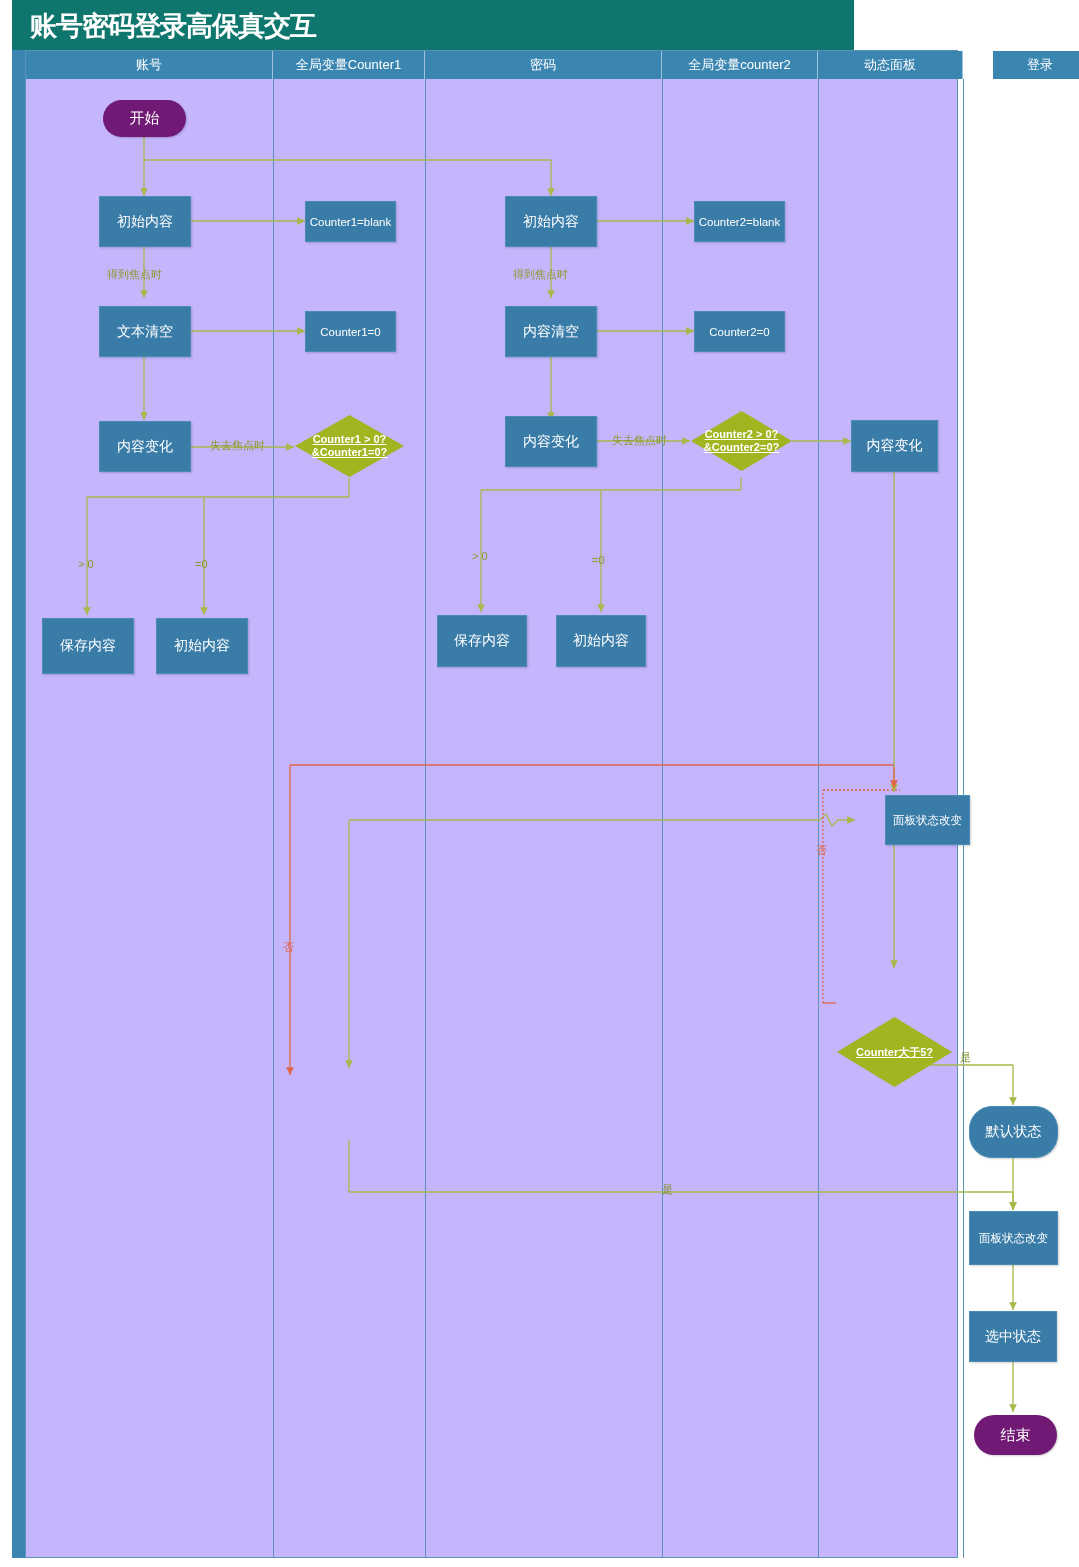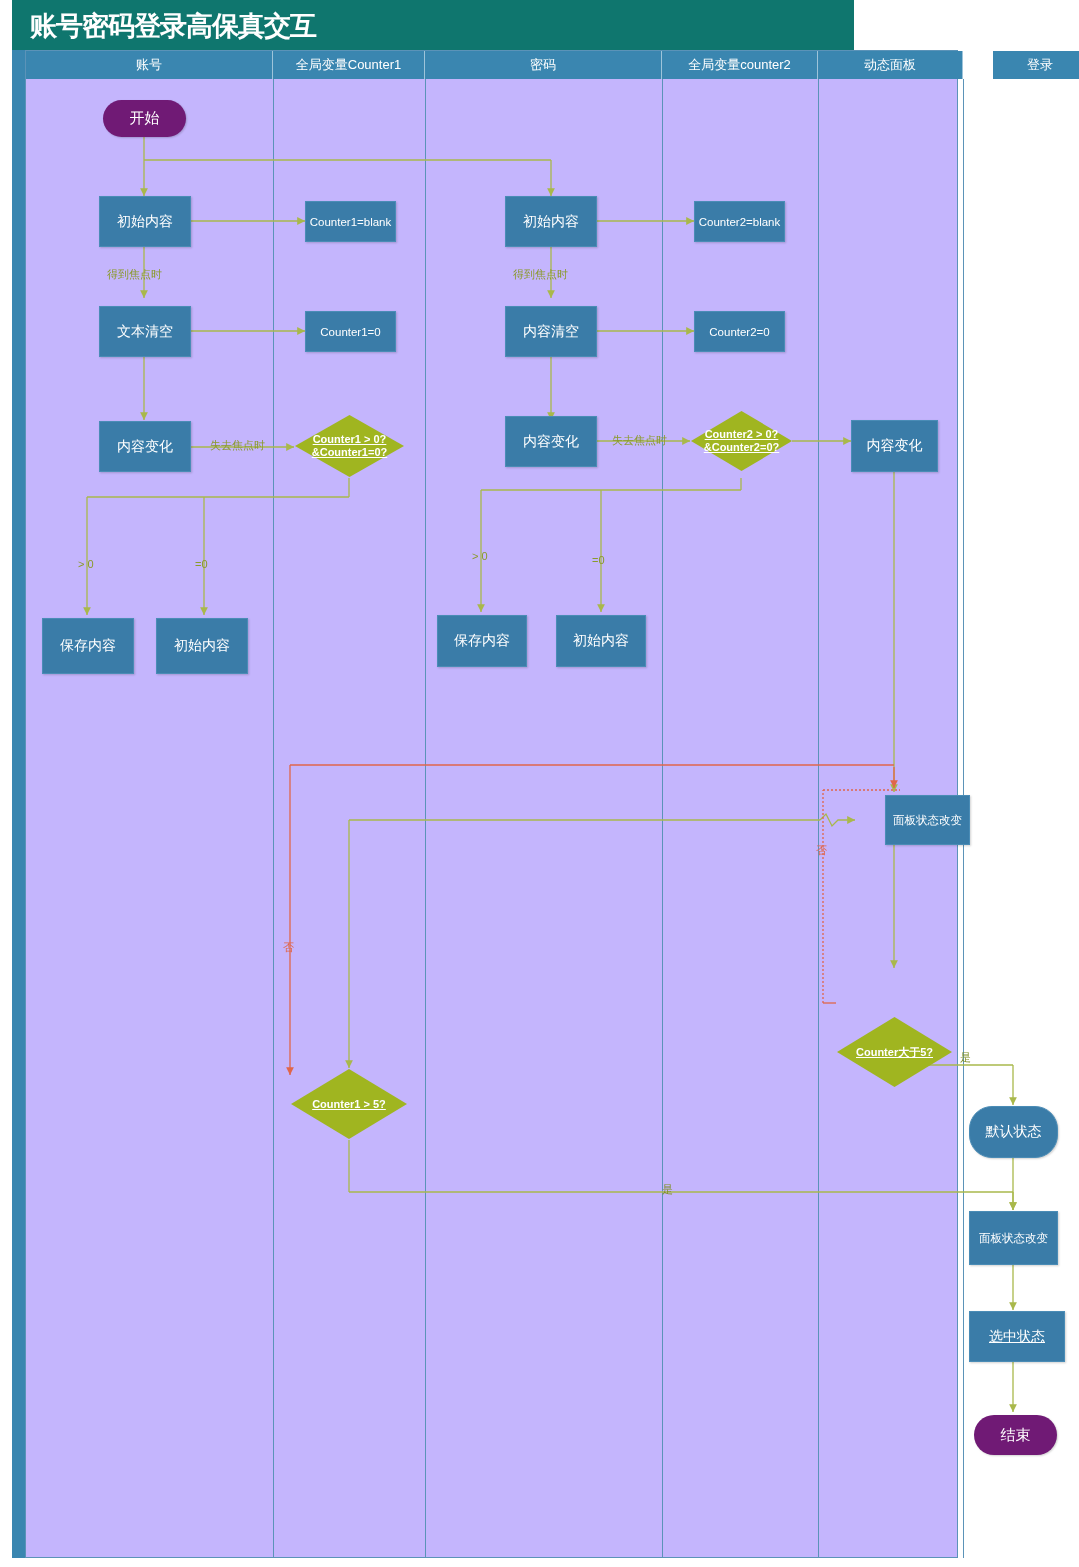--- a/index.html
+++ b/index.html
@@ -188,28 +188,20 @@
       <polygon points="55.5,1 110,32 55.5,63 1,32" fill="#a0b520"></polygon>
     </svg>
     <div class="dlabel">
       <div>
         <div>Counter1 &gt; 0?</div>
         <div>&amp;Counter1=0?</div>
       </div>
     </div>
   </div>
 
-  <div class="diamond" style="left:290px;top:1068px;width:118px;height:72px;">
-    <svg class="dshape" viewBox="0 0 118 72" preserveAspectRatio="none">
-      <polygon points="59,1 117,36 59,71 1,36" fill="#a0b520"></polygon>
-    </svg>
-    <div class="dlabel">
-      <span>Counter1 &gt; 5?</span>
-    </div>
-  </div>
 
   <div class="node proc" style="left:505px;top:196px;width:92px;height:51px;">
     <span>初始内容</span>
   </div>
   <div class="node proc" style="left:505px;top:306px;width:92px;height:51px;">
     <span>内容清空</span>
   </div>
   <div class="node proc" style="left:505px;top:416px;width:92px;height:51px;">
     <span>内容变化</span>
   </div>
@@ -252,21 +244,21 @@
       <span>Counter大于5?</span>
     </div>
   </div>
 
   <div class="node proc" style="left:969px;top:1106px;width:89px;height:52px;border-radius:23px;">
     <span>默认状态</span>
   </div>
   <div class="node proc small" style="left:969px;top:1211px;width:89px;height:54px;">
     <span>面板状态改变</span>
   </div>
-  <div class="node proc" style="left:969px;top:1311px;width:96px;height:51px;text-decoration:underline;">
+  <div class="node proc" style="left:969px;top:1311px;width:88px;height:51px;">
     <span>选中状态</span>
   </div>
   <div class="node term" style="left:974px;top:1415px;width:83px;height:40px;">
     <span>结束</span>
   </div>
 
   <div class="elabel" style="left:107px;top:267px;">得到焦点时</div>
   <div class="elabel" style="left:513px;top:267px;">得到焦点时</div>
   <div class="elabel" style="left:210px;top:438px;">失去焦点时</div>
   <div class="elabel" style="left:612px;top:433px;">失去焦点时</div>

